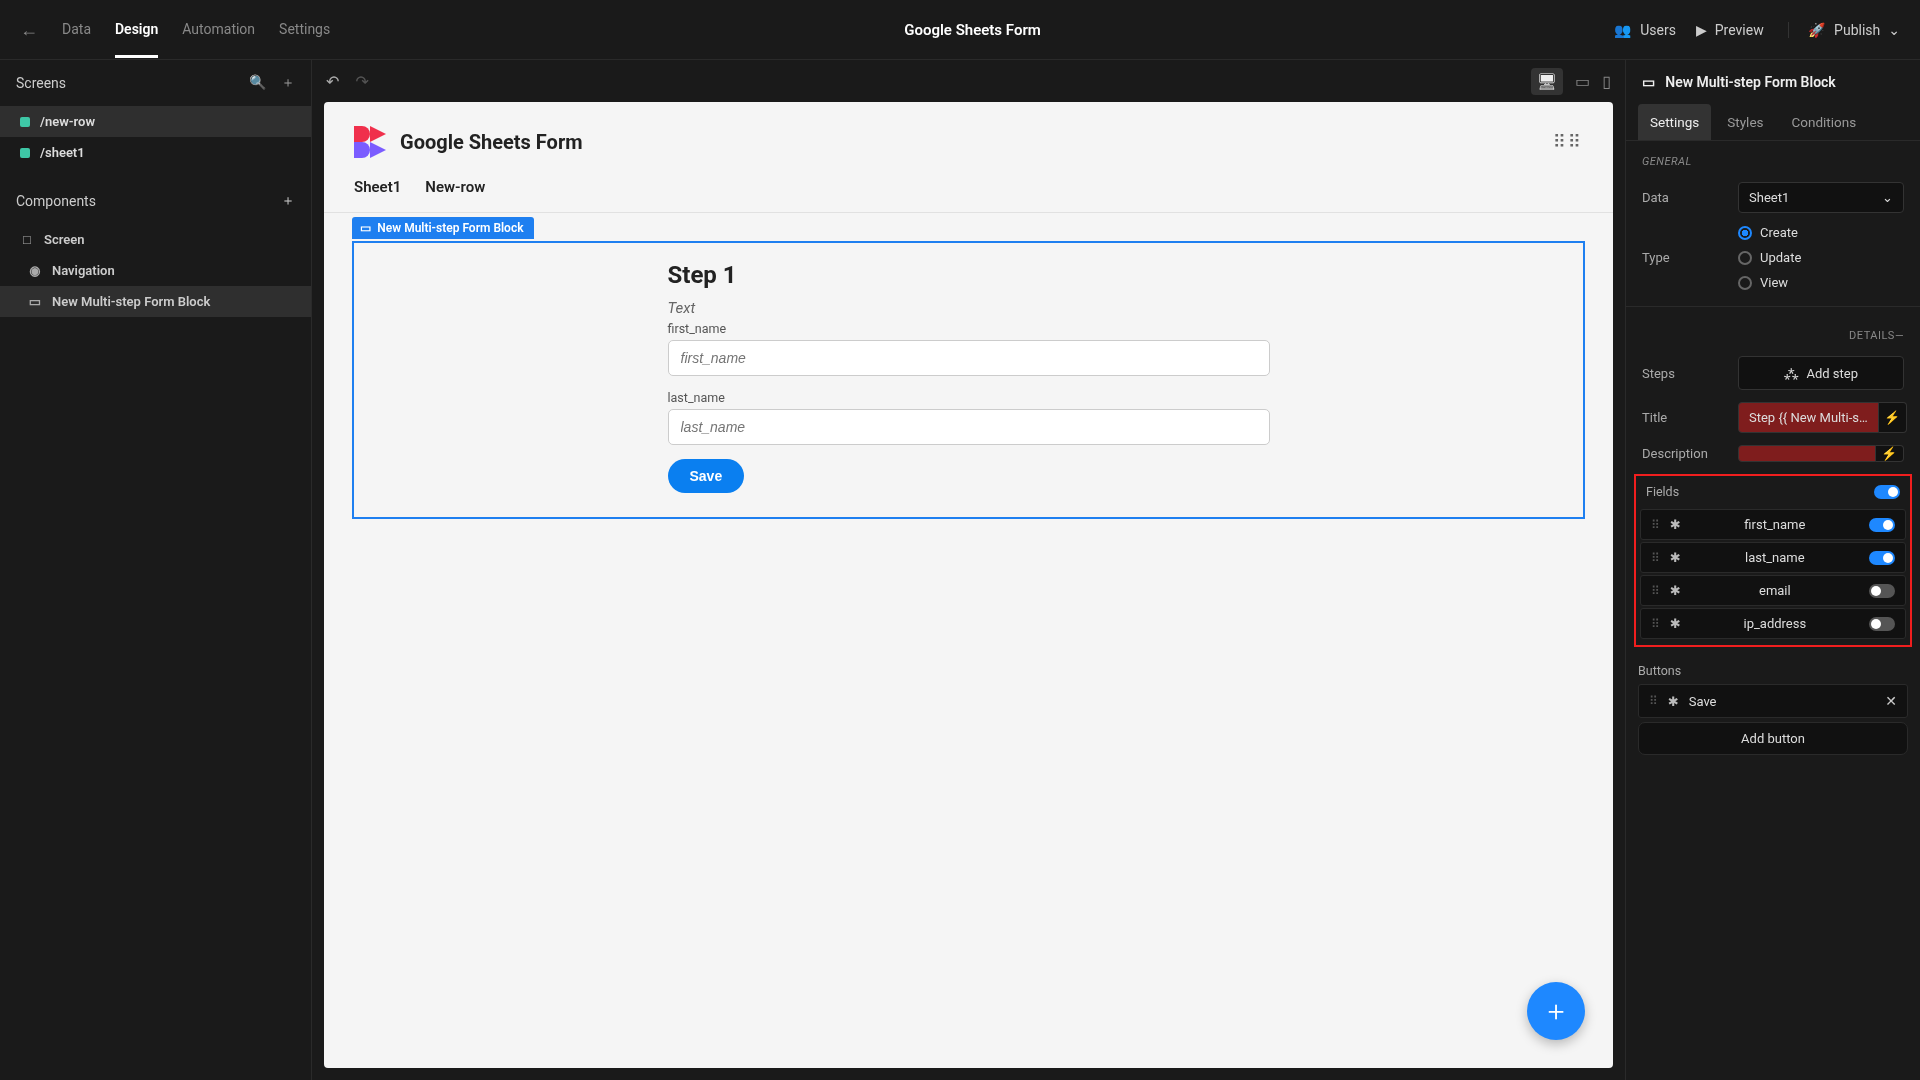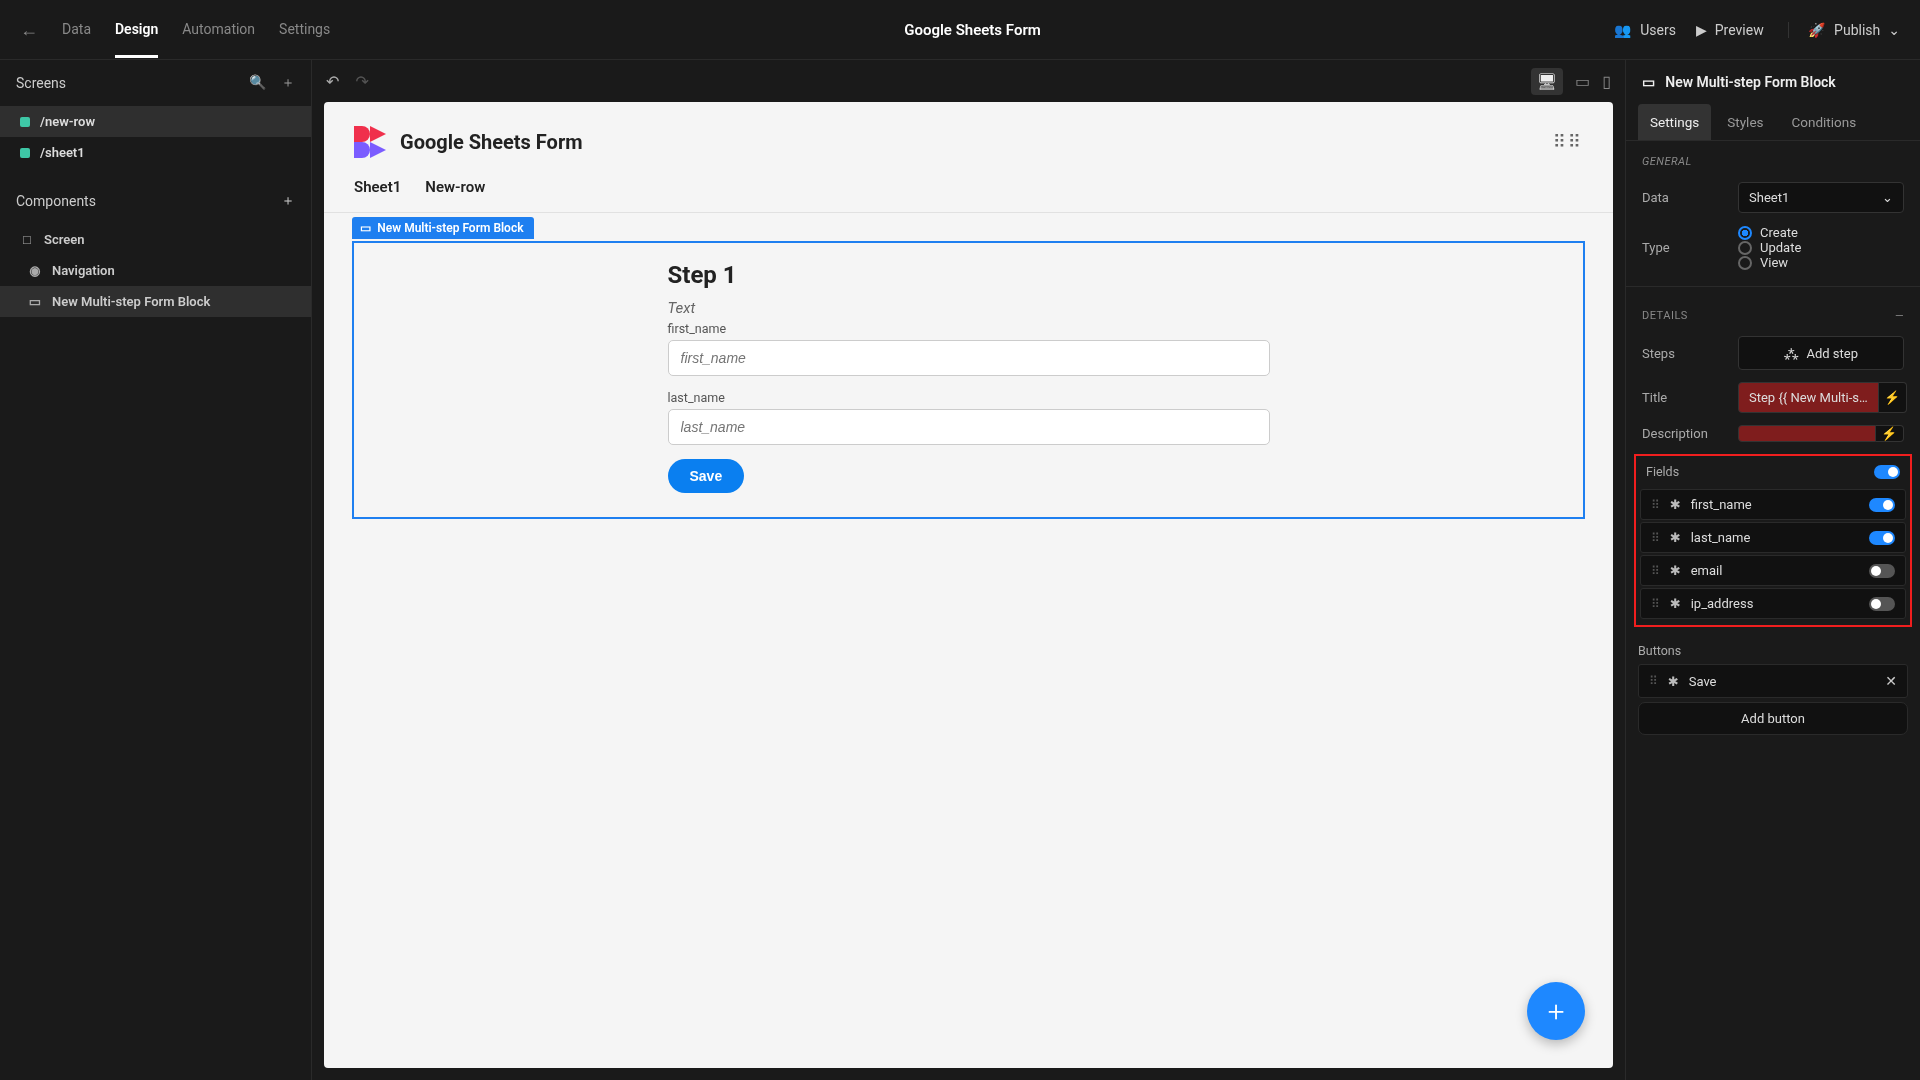--- a/index.html
+++ b/index.html
@@ -55,30 +55,30 @@
 .fab { position: absolute; bottom: 28px; right: 28px; width: 58px; height: 58px; border-radius: 50%; background: #1e88ff; color: #fff; font-size: 28px; display: flex; align-items: center; justify-content: center; cursor: pointer; box-shadow: 0 4px 12px rgba(0,0,0,0.25); }
 .right-panel { width: 295px; background: #1a1a1a; border-left: 1px solid #2a2a2a; overflow-y: auto; }
 .rp-title { display: flex; align-items: center; gap: 10px; padding: 14px 16px; color: #eee; font-size: 14px; font-weight: 600; }
 .rp-tabs { display: flex; gap: 4px; padding: 0 12px; border-bottom: 1px solid #2a2a2a; }
 .rp-tab { font-size: 13.5px; color: #999; padding: 10px 12px; cursor: pointer; border-radius: 4px 4px 0 0; }
 .rp-tab.active { background: #333; color: #eee; }
 .rp-section-label { font-size: 11px; letter-spacing: 0.5px; color: #888; padding: 14px 16px 8px; text-transform: uppercase; font-style: italic; }
 .rp-row { display: flex; align-items: center; padding: 6px 16px; gap: 10px; }
 .rp-label { width: 86px; font-size: 13px; color: #aaa; flex-shrink: 0; }
 .rp-select { flex: 1; background: #111; border: 1px solid #333; border-radius: 4px; padding: 7px 10px; color: #ddd; font-size: 13px; display: flex; justify-content: space-between; align-items: center; cursor: pointer; }
-.rp-radio-group { display: flex; flex-direction: column; }
+.rp-radio-group { display: flex; flex-direction: column; gap: 10px; }
 .rp-radio { display: flex; align-items: center; gap: 8px; font-size: 13px; color: #ddd; cursor: pointer; }
 .radio-dot { width: 14px; height: 14px; border-radius: 50%; border: 2px solid #666; display: inline-block; }
 .radio-dot.checked { border-color: #1e88ff; background: radial-gradient(circle, #1e88ff 0 45%, transparent 50%); }
 .rp-divider { height: 1px; background: #2a2a2a; margin: 10px 0; }
-.rp-details-header { display: flex; justify-content: space-between; align-items: center; padding: 12px 16px 8px; font-size: 11px; letter-spacing: 0.5px; color: #888; text-transform: uppercase; }
+.rp-details-header { display: flex; justify-content: flex-end; align-items: center; padding: 12px 16px 8px; font-size: 11px; letter-spacing: 0.5px; color: #888; text-transform: uppercase; }
 .rp-button { flex: 1; background: #111; border: 1px solid #333; border-radius: 4px; padding: 7px 10px; color: #ddd; font-size: 13px; display: flex; align-items: center; justify-content: center; gap: 8px; cursor: pointer; }
 .rp-input { flex: 1; background: #7f1d1d; border: 1px solid #333; border-radius: 4px 0 0 4px; padding: 7px 10px; color: #ddd; font-size: 13px; overflow: hidden; text-overflow: ellipsis; white-space: nowrap; }
 .rp-bolt { width: 28px; background: #111; border: 1px solid #333; border-left: none; border-radius: 0 4px 4px 0; display: flex; align-items: center; justify-content: center; color: #ccc; font-size: 13px; cursor: pointer; }
-.fields-box { border: 2.5px solid #f01e1e; margin: 6px 8px; padding-bottom: 4px; }
+.fields-box { border: 2.5px solid #f01e1e; margin: 6px 8px; padding-bottom: 4px; text-align: center; }
 .fields-header { display: flex; justify-content: space-between; align-items: center; padding: 8px 10px; font-size: 12.5px; color: #aaa; }
 .field-row { display: flex; align-items: center; padding: 7px 10px; background: #111; border: 1px solid #2a2a2a; margin: 2px 4px; border-radius: 3px; gap: 10px; font-size: 13px; color: #ddd; }
 .drag-handle { color: #555; font-size: 12px; cursor: grab; }
 .gear { color: #bbb; font-size: 13px; }
 .field-row-name { flex: 1; }
 .toggle { width: 26px; height: 14px; border-radius: 8px; position: relative; cursor: pointer; }
 .toggle.on { background: #1e88ff; }
 .toggle.off { background: #555; }
 .toggle::after { content: ""; position: absolute; width: 10px; height: 10px; border-radius: 50%; background: #fff; top: 2px; }
 .toggle.on::after { right: 2px; }

